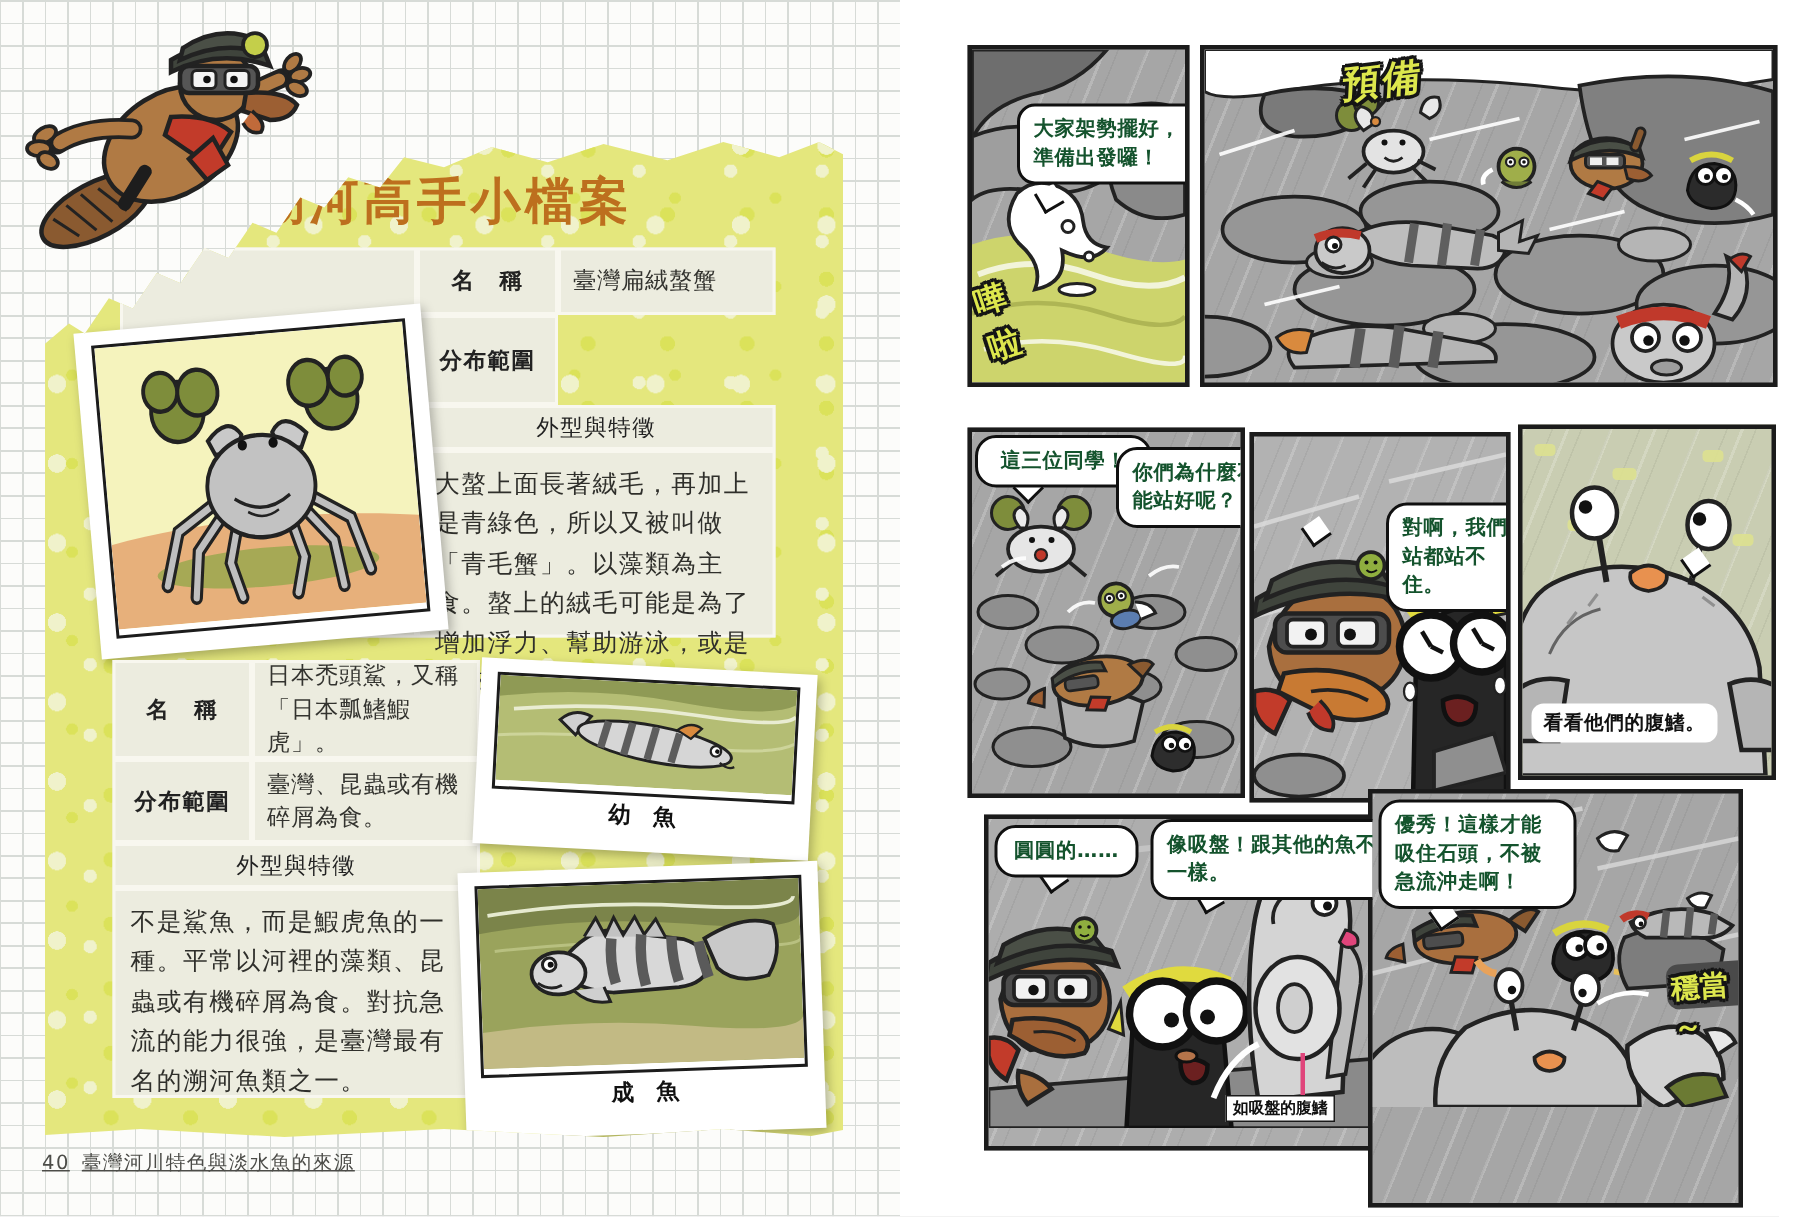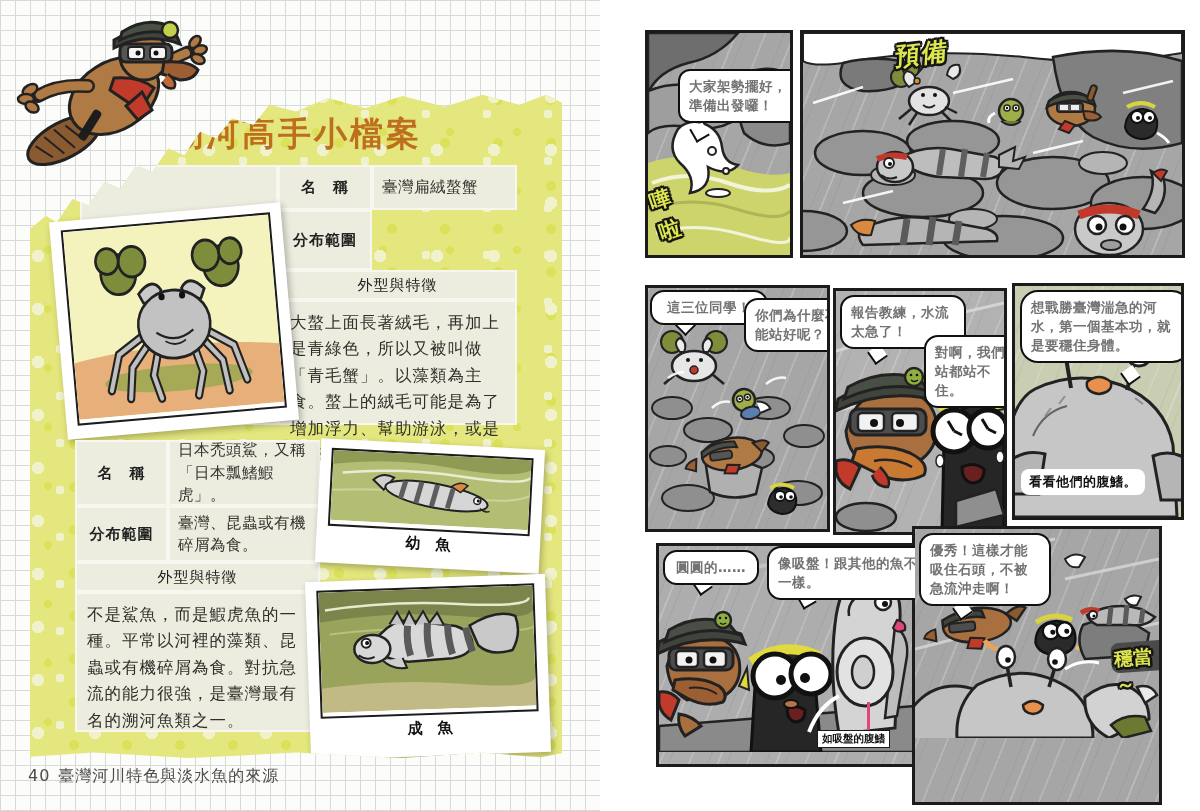--- a/index.html
+++ b/index.html
@@ -32,34 +32,34 @@
   .cell.sec{justify-content:center;font-weight:normal;font-size:15px;letter-spacing:1px;}
   .cell.para{padding:8px 10px;font-size:16.5px;line-height:1.6;letter-spacing:1px;
     color:#2f2f2b;align-items:flex-start;}
   .tbl{position:absolute;}
   
   .photo{position:absolute;background:#fff;box-shadow:2px 3px 7px rgba(0,0,0,.28);
     padding:9px 11px;box-sizing:border-box;}
   .photo-img{border:2.5px solid #1c1c1c;overflow:hidden;}
   .photo-img svg{display:block;}
   .photo-cap{text-align:center;font-weight:bold;font-size:15px;padding-top:4px;color:#111;}
-  .footer{position:absolute;top:766px;font-size:16px;letter-spacing:1px;}
+  .footer{position:absolute;top:766px;font-size:13px;letter-spacing:1px;text-decoration:underline;}
   .footer-left{left:28px;color:#4c4c48;}
   .footer b{font-weight:normal;margin-right:8px;}
   
   .page-right{position:absolute;left:600px;top:0;width:600px;height:811px;background:#fff;}
   .panel{position:absolute;border:3px solid #1b1b1b;box-sizing:border-box;overflow:hidden;
     background:
       repeating-linear-gradient(112deg, rgba(255,255,255,.20) 0 2px, transparent 2px 27px),
       repeating-linear-gradient(112deg, rgba(0,0,0,.05) 0 1px, transparent 1px 18px),
       #a6a6a6;}
   .panel svg{position:absolute;left:0;top:0;}
   .bubble{position:absolute;background:#fff;border:2.5px solid #101010;border-radius:16px;
     padding:6px 9px;font-size:13.5px;font-weight:600;line-height:1.4;letter-spacing:.5px;
-    color:#737373;z-index:4;}
+    color:#14532d;z-index:4;}
   .tail{position:absolute;width:13px;height:13px;background:#fff;z-index:3;
     border-right:2.5px solid #101010;border-bottom:2.5px solid #101010;}
   .sfx{position:absolute;font-weight:800;color:#dde74d;z-index:4;
     text-shadow:-2px -2px 0 #151515,2px -2px 0 #151515,-2px 2px 0 #151515,2px 2px 0 #151515,
       0 -2.5px 0 #151515,0 2.5px 0 #151515,-2.5px 0 0 #151515,2.5px 0 0 #151515;}
   .caption-box{position:absolute;background:#fff;border-radius:8px;padding:4px 8px;
     font-size:13px;font-weight:600;letter-spacing:.5px;color:#111;z-index:4;margin-top:16px;}
   .anno{position:absolute;background:#fff;border:1.5px solid #1a1a1a;padding:1px 4px;
     font-size:10.5px;font-weight:600;color:#111;z-index:4;}
   .anno-line{position:absolute;width:2.5px;background:#e0457b;z-index:4;}
@@ -497,21 +497,20 @@
             </g>
           <path d="M126,176 q12,-6 22,2 q0,14 -12,14 q-10,-2 -10,-16 Z" fill="#6b2020" stroke="#111" stroke-width="3"></path>
           <ellipse cx="104" cy="170" rx="4" ry="6" fill="#fff" stroke="#222" stroke-width="1.5"></ellipse>
           <ellipse cx="164" cy="166" rx="4" ry="6" fill="#fff" stroke="#222" stroke-width="1.5"></ellipse>
         </g>
         <g fill="#8f8f8f" stroke="#222" stroke-width="2.5">
             <path d="M120,210 l40,-12 8,26 -48,12 Z"></path>
             <ellipse cx="30" cy="226" rx="30" ry="14"></ellipse>
           </g>
       </svg>
-      <div class="bubble" style="left:4px;top:4px;width:104px;border-radius:14px;">報告教練，水流太急了！</div>
       <span class="tail" style="left:34px;top:56px;transform:rotate(55deg);"></span>
       <div class="bubble" style="left:88px;top:44px;width:80px;border-radius:14px;">對啊，我們站都站不住。</div>
       <span class="tail" style="left:118px;top:96px;transform:rotate(55deg);"></span>
     </div>
 
     <div class="panel" style="left:412px;top:283px;width:172px;height:237px;background-color:#c9cdb2;">
       <svg width="166" height="231" viewBox="0 0 166 231">
         <g fill="#dde290" opacity=".9">
             <rect x="8" y="10" width="14" height="8" rx="3"></rect>
             <rect x="60" y="26" width="16" height="8" rx="3"></rect>
@@ -532,21 +531,20 @@
           <line x1="112" y1="104" x2="120" y2="72" stroke="#222" stroke-width="4"></line>
           <ellipse cx="48" cy="56" rx="15" ry="17" fill="#fff" stroke="#222" stroke-width="3"></ellipse>
           <ellipse cx="124" cy="64" rx="14" ry="16" fill="#fff" stroke="#222" stroke-width="3"></ellipse>
           <circle cx="42" cy="52" r="4.5" fill="#111"></circle>
             <circle cx="118" cy="60" r="4.5" fill="#111"></circle>
           <path d="M72,96 q12,-10 24,0 q2,10 -12,12 q-14,-2 -12,-12 Z" fill="#e8914f" stroke="#222" stroke-width="2.5"></path>
           <path d="M-10,180 q16,-18 40,-12 l-6,40 l-34,0 Z" fill="#b5b5b5" stroke="#222" stroke-width="3"></path>
           <path d="M176,176 q-18,-14 -38,-6 l8,44 l30,0 Z" fill="#b5b5b5" stroke="#222" stroke-width="3"></path>
         </g>
       </svg>
-      <div class="bubble" style="left:5px;top:4px;width:148px;border-radius:18px;">想戰勝臺灣湍急的河水，第一個基本功，就是要穩住身體。</div>
       <span class="tail" style="left:108px;top:82px;transform:rotate(55deg);"></span>
       <div class="caption-box" style="left:6px;bottom:22px;">看看他們的腹鰭。</div>
     </div>
 
     <div class="panel" style="left:56px;top:543px;width:262px;height:224px;background-color:#adadad;">
       <svg width="256" height="206" viewBox="0 0 256 206">
         <g stroke="#c9c9c9" stroke-width="4" opacity=".8">
             <line x1="10" y1="30" x2="120" y2="18"></line>
             <line x1="150" y1="40" x2="250" y2="30"></line>
           </g>

